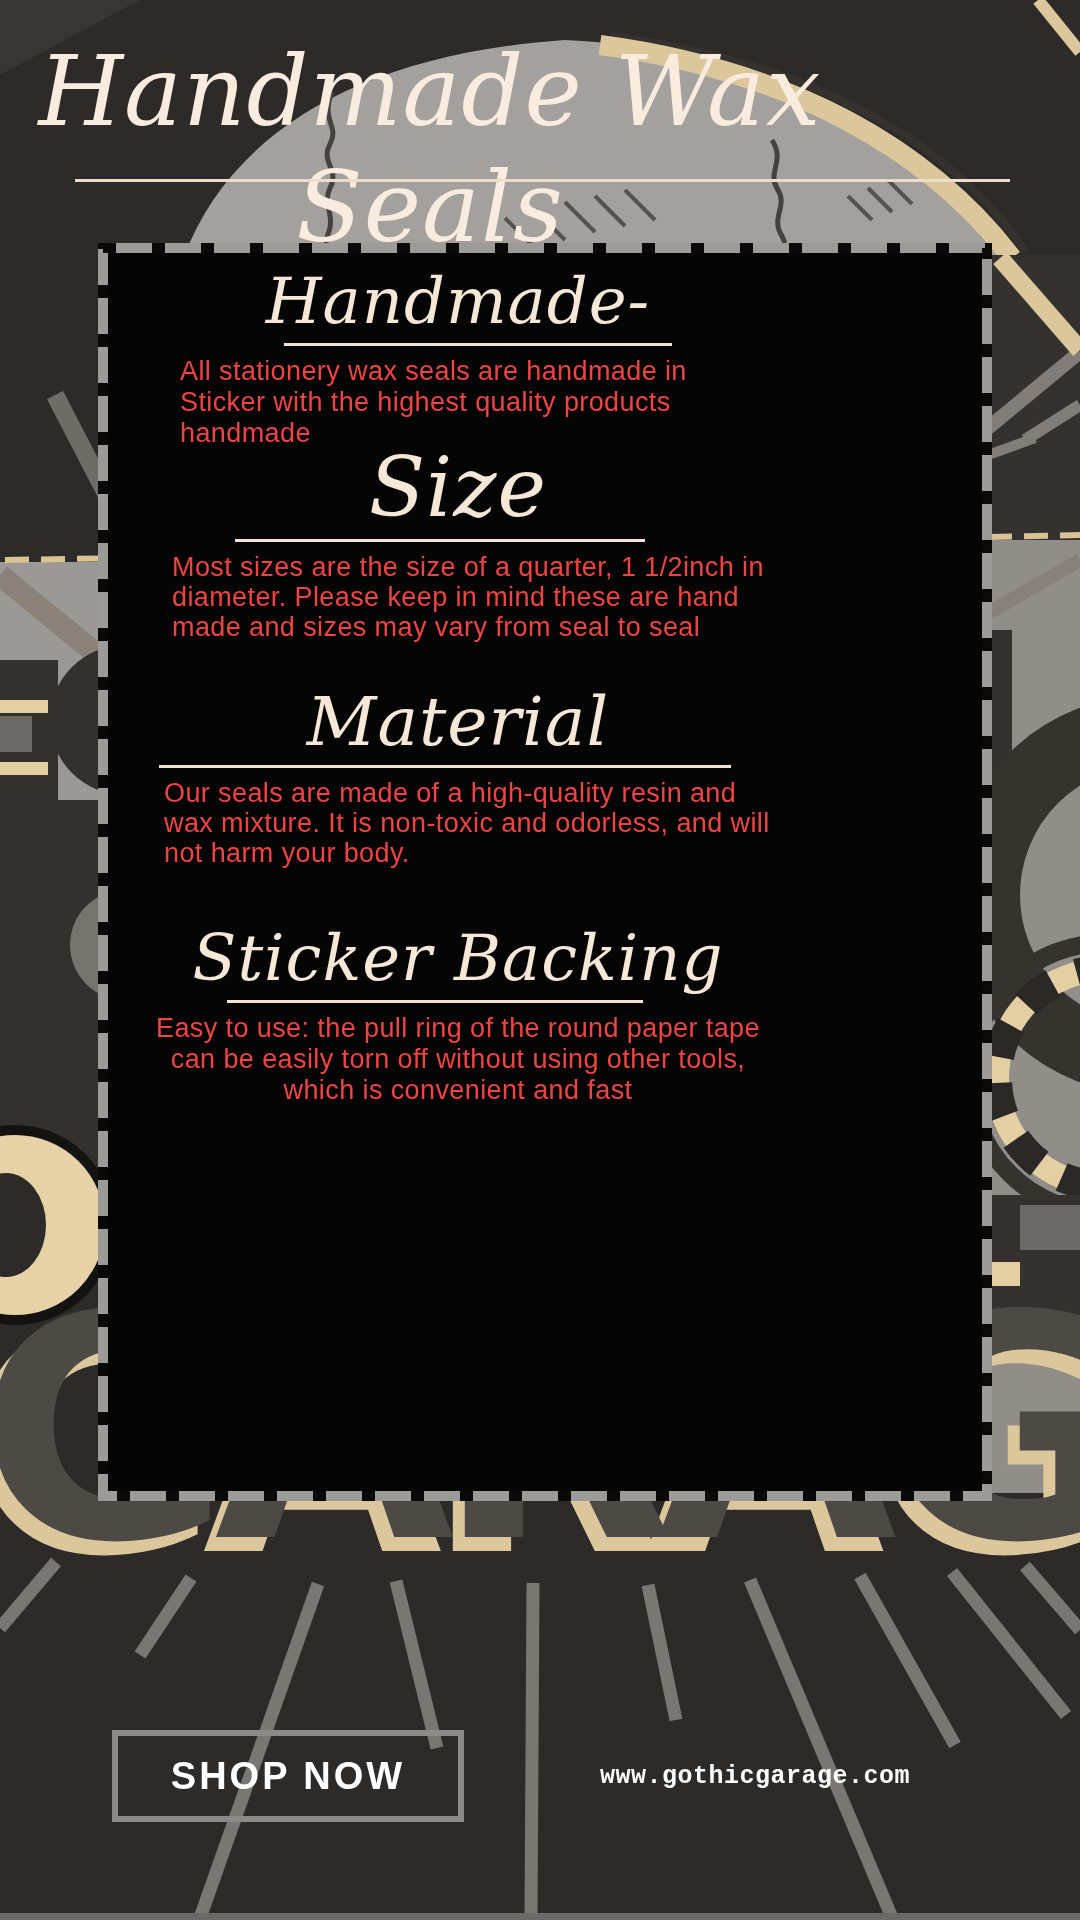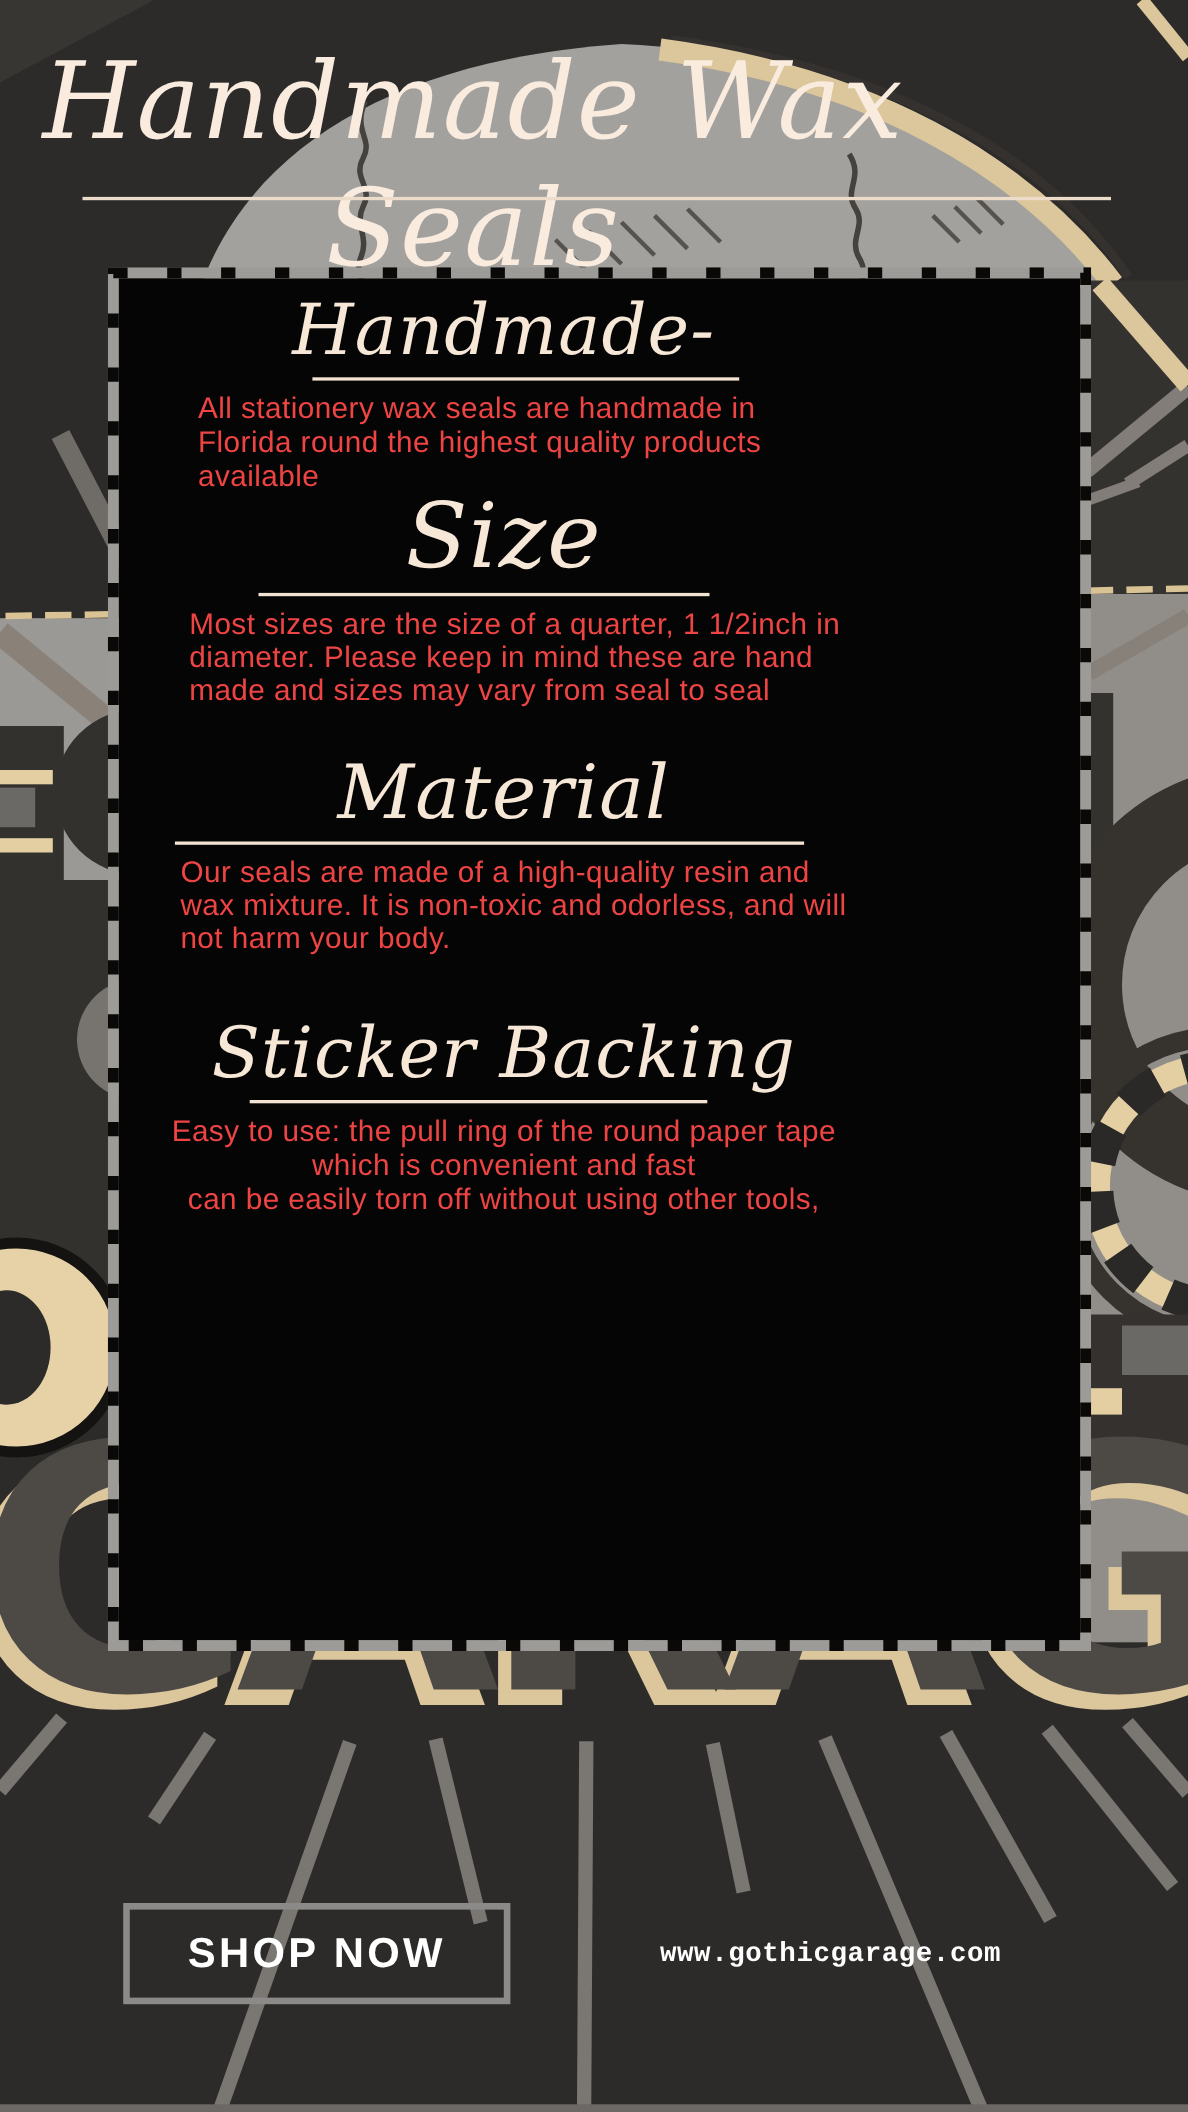--- a/index.html
+++ b/index.html
@@ -161,22 +161,22 @@
       <rect x="5" y="5" width="884" height="1248" fill="none" stroke="#0a0908" stroke-width="10" stroke-dasharray="13 36"></rect>
     </svg>
 
     <div class="card-content">
 
       <div class="section sec-1">
         <div class="sec-heading">Handmade-</div>
         <div class="sec-underline"></div>
         <div class="sec-body">
           <div>All stationery wax seals are handmade in</div>
-          <div>Florida round the highest quality products</div>
-          <div>available</div>
+          <div>Sticker with the highest quality products</div>
+          <div>handmade</div>
         </div>
       </div>
 
       <div class="section sec-2">
         <div class="sec-heading">Size</div>
         <div class="sec-underline"></div>
         <div class="sec-body">
           <div>Most sizes are the size of a quarter, 1 1/2inch in</div>
           <div>diameter. Please keep in mind these are hand</div>
           <div>made and sizes may vary from seal to seal</div>
@@ -191,22 +191,22 @@
           <div>wax mixture. It is non-toxic and odorless, and will</div>
           <div>not harm your body.</div>
         </div>
       </div>
 
       <div class="section sec-4">
         <div class="sec-heading">Sticker Backing</div>
         <div class="sec-underline"></div>
         <div class="sec-body">
           <div>Easy to use: the pull ring of the round paper tape</div>
+          <div>can be easily torn off without using other tools,</div>
           <div>which is convenient and fast</div>
-          <div>can be easily torn off without using other tools,</div>
         </div>
       </div>
 
     </div>
   </div>
 
   <button class="shop-btn">
     <span>SHOP NOW</span>
   </button>
   <div class="website">www.gothicgarage.com</div>

